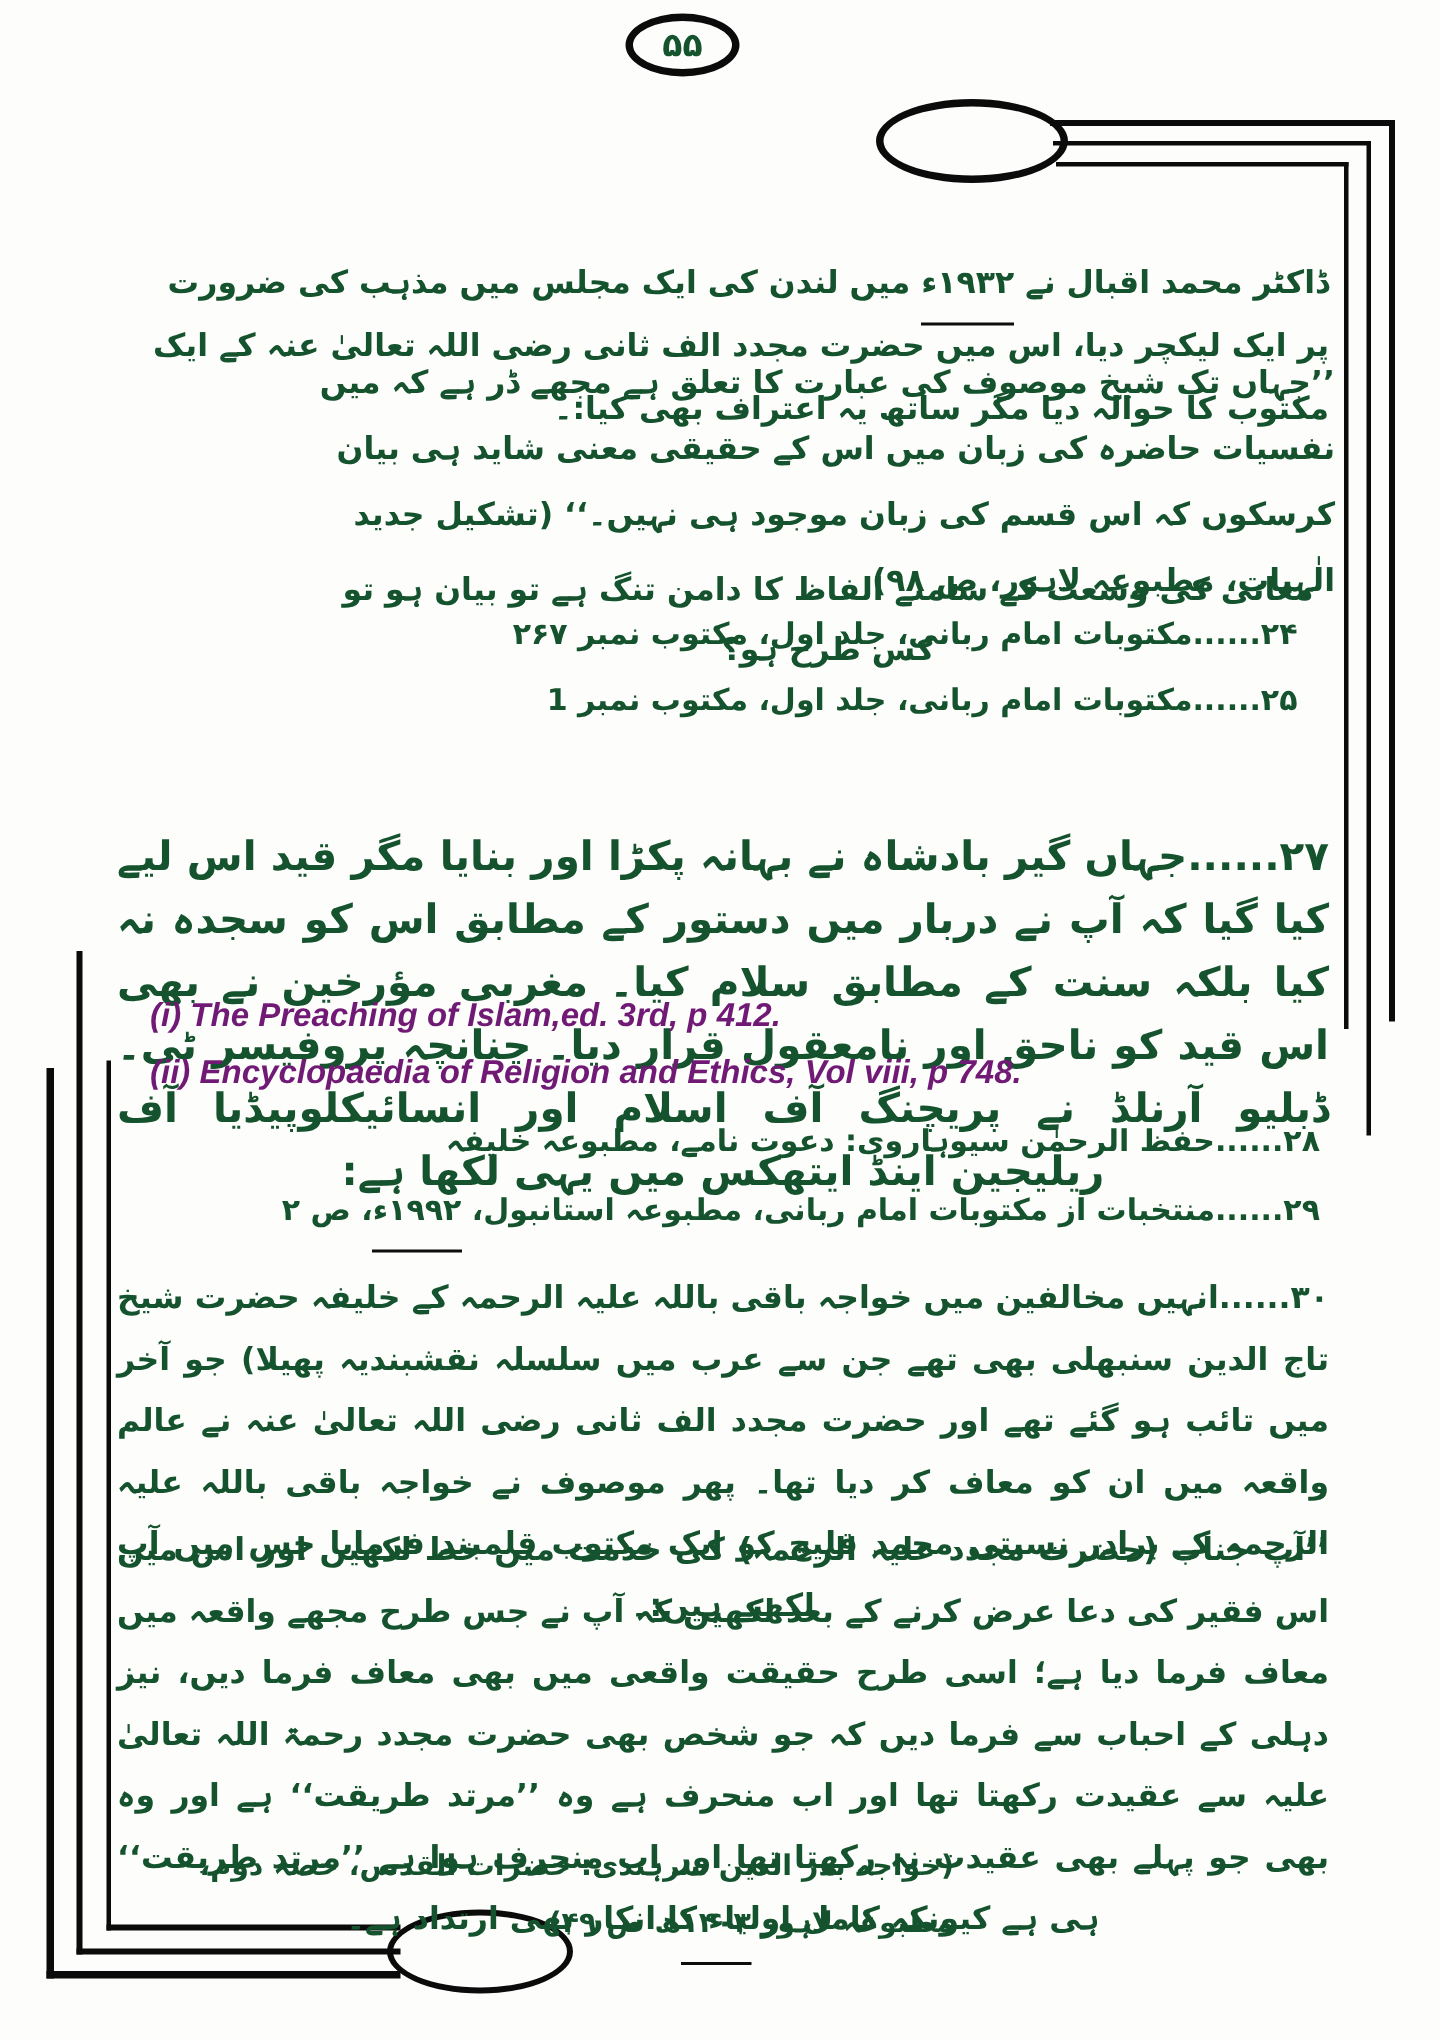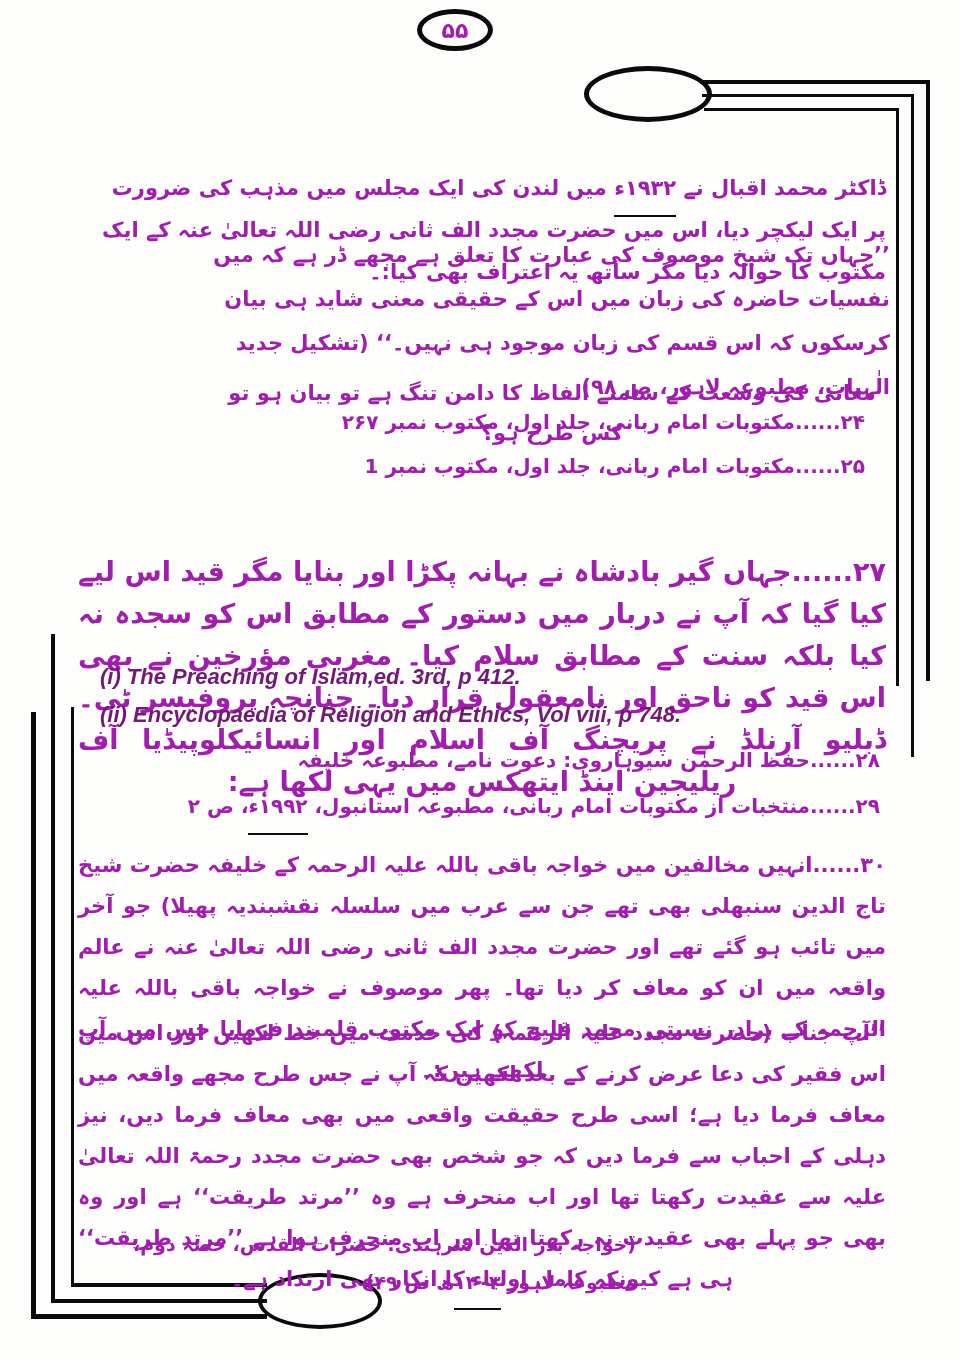--- a/index.html
+++ b/index.html
@@ -1,21 +1,21 @@
 <!DOCTYPE html>
 <html lang="ur"><head>
 <meta charset="utf-8">
 <style>
   html,body{margin:0;padding:0;}
   body{
     width:960px;height:1360px;position:relative;overflow:hidden;
     background:#fdfdfb;color:#0b0b0b;
     font-family:"DejaVu Sans", sans-serif;
   }
-  .urdu{direction:rtl;unicode-bidi:embed;font-weight:bold;color:#a21caf;}
+  .urdu{direction:rtl;unicode-bidi:embed;font-weight:bold;color:#14532d;}
   .abs{position:absolute;}
   .ln{position:absolute;background:#0b0b0b;}
   .oval{position:absolute;border:5px solid #0b0b0b;border-radius:50%;background:transparent;}
   .underlined{border-bottom:2px solid #0d0d0d;padding-bottom:15px;}
 
   #page-oval{left:417px;top:9px;width:66px;height:32px;border-width:5px;
     display:flex;align-items:center;justify-content:center;
     font-size:22px;font-weight:bold;letter-spacing:3px;}
 
   #intro{top:146px;right:74px;left:95px;font-size:21px;line-height:42px;text-align:right;}

